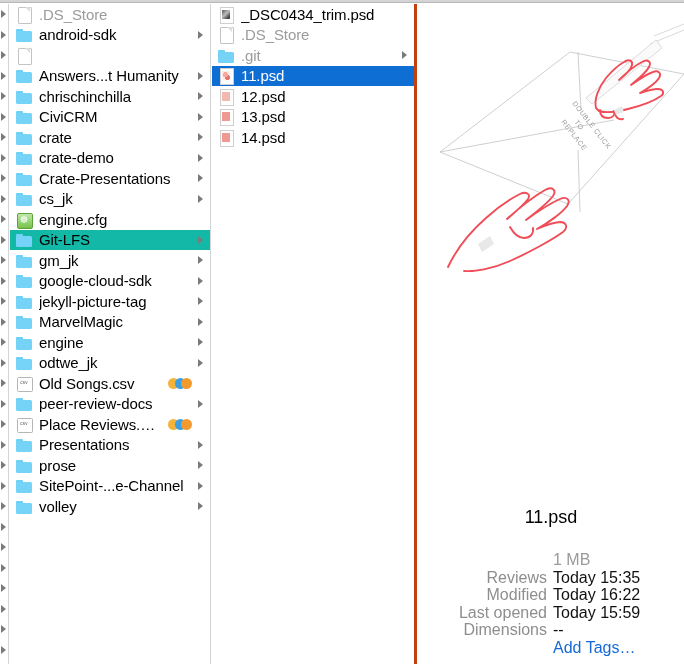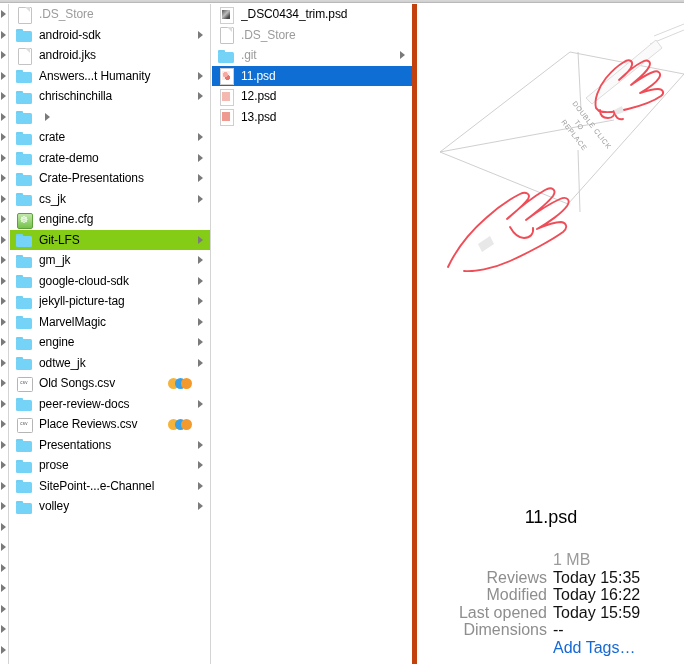--- a/index.html
+++ b/index.html
@@ -20,36 +20,36 @@
     border-bottom:1px solid #b9b9b9;
   }
 
   
   .column{
     position:absolute; top:4px; bottom:0;
     background:#ffffff; overflow:hidden;
   }
   .col-stub{ left:0; width:9px; border-right:1px solid #d4d4d4; }
   .col-one { left:10px; width:201px; border-right:1px solid #d4d4d4; }
-  .col-two { left:212px; width:205px; border-right:5px solid #c2410c; }
+  .col-two { left:212px; width:205px; border-right:3px solid #c2410c; }
   .col-preview{ left:418px; right:0; border-right:none; }
 
   
   .row{
     position:relative; height:20.5px; display:flex; align-items:center;
     padding-left:6px; padding-right:4px; white-space:nowrap;
   }
   .row .name{
-    font-size:12px; color:#000; letter-spacing:-0.1px;
+    font-size:15px; color:#000; letter-spacing:-0.1px;
     overflow:hidden; text-overflow:ellipsis; flex:1 1 auto;
   }
   .row.dim .name{ color:#9b9b9b; }
   .row.sel-active{ background:#0f6ed4; }
   .row.sel-active .name{ color:#ffffff; }
-  .row.sel-inactive{ background:#84cc16; }
+  .row.sel-inactive{ background:#14b8a6; }
 
   
   .disclose{
     flex:0 0 auto; width:10px; height:10px; margin-left:4px;
     position:relative;
   }
   .disclose::after{
     content:""; position:absolute; left:2px; top:1px;
     border-left:5px solid #7a7a7a;
     border-top:4px solid transparent;
@@ -208,35 +208,35 @@
           <span class="name">.DS_Store</span>
           <span class="disclose" style="visibility: hidden;"></span>
         </div>
         <div class="row">
           <span class="ico folder"></span>
           <span class="name">android-sdk</span>
           <span class="disclose"></span>
         </div>
         <div class="row">
           <span class="ico doc"></span>
-          <span class="name">android.jks</span>
           <span class="disclose" style="visibility: hidden;"></span>
         </div>
         <div class="row">
           <span class="ico folder"></span>
           <span class="name">Answers...t Humanity</span>
           <span class="disclose"></span>
         </div>
         <div class="row">
           <span class="ico folder"></span>
           <span class="name">chrischinchilla</span>
           <span class="disclose"></span>
         </div>
         <div class="row">
           <span class="ico folder"></span>
+          <span class="name">CiviCRM</span>
           <span class="disclose"></span>
         </div>
         <div class="row">
           <span class="ico folder"></span>
           <span class="name">crate</span>
           <span class="disclose"></span>
         </div>
         <div class="row">
           <span class="ico folder"></span>
           <span class="name">crate-demo</span>
@@ -363,20 +363,25 @@
           <span class="disclose" style="visibility: hidden;"></span>
         </div>
         <div class="row">
           <span class="ico psd psd-b"></span>
           <span class="name">12.psd</span>
           <span class="disclose" style="visibility: hidden;"></span>
         </div>
         <div class="row">
           <span class="ico psd psd-c"></span>
           <span class="name">13.psd</span>
+          <span class="disclose" style="visibility: hidden;"></span>
+        </div>
+        <div class="row">
+          <span class="ico psd psd-c"></span>
+          <span class="name">14.psd</span>
           <span class="disclose" style="visibility: hidden;"></span>
         </div>
       </div>
   </div>
 
   <div class="column col-preview">
 
     <div class="preview-art">
       <svg width="266" height="250" viewBox="0 0 266 250" xmlns="http://www.w3.org/2000/svg">
         <g fill="none" stroke="#c9c9c9" stroke-width="0.9">

